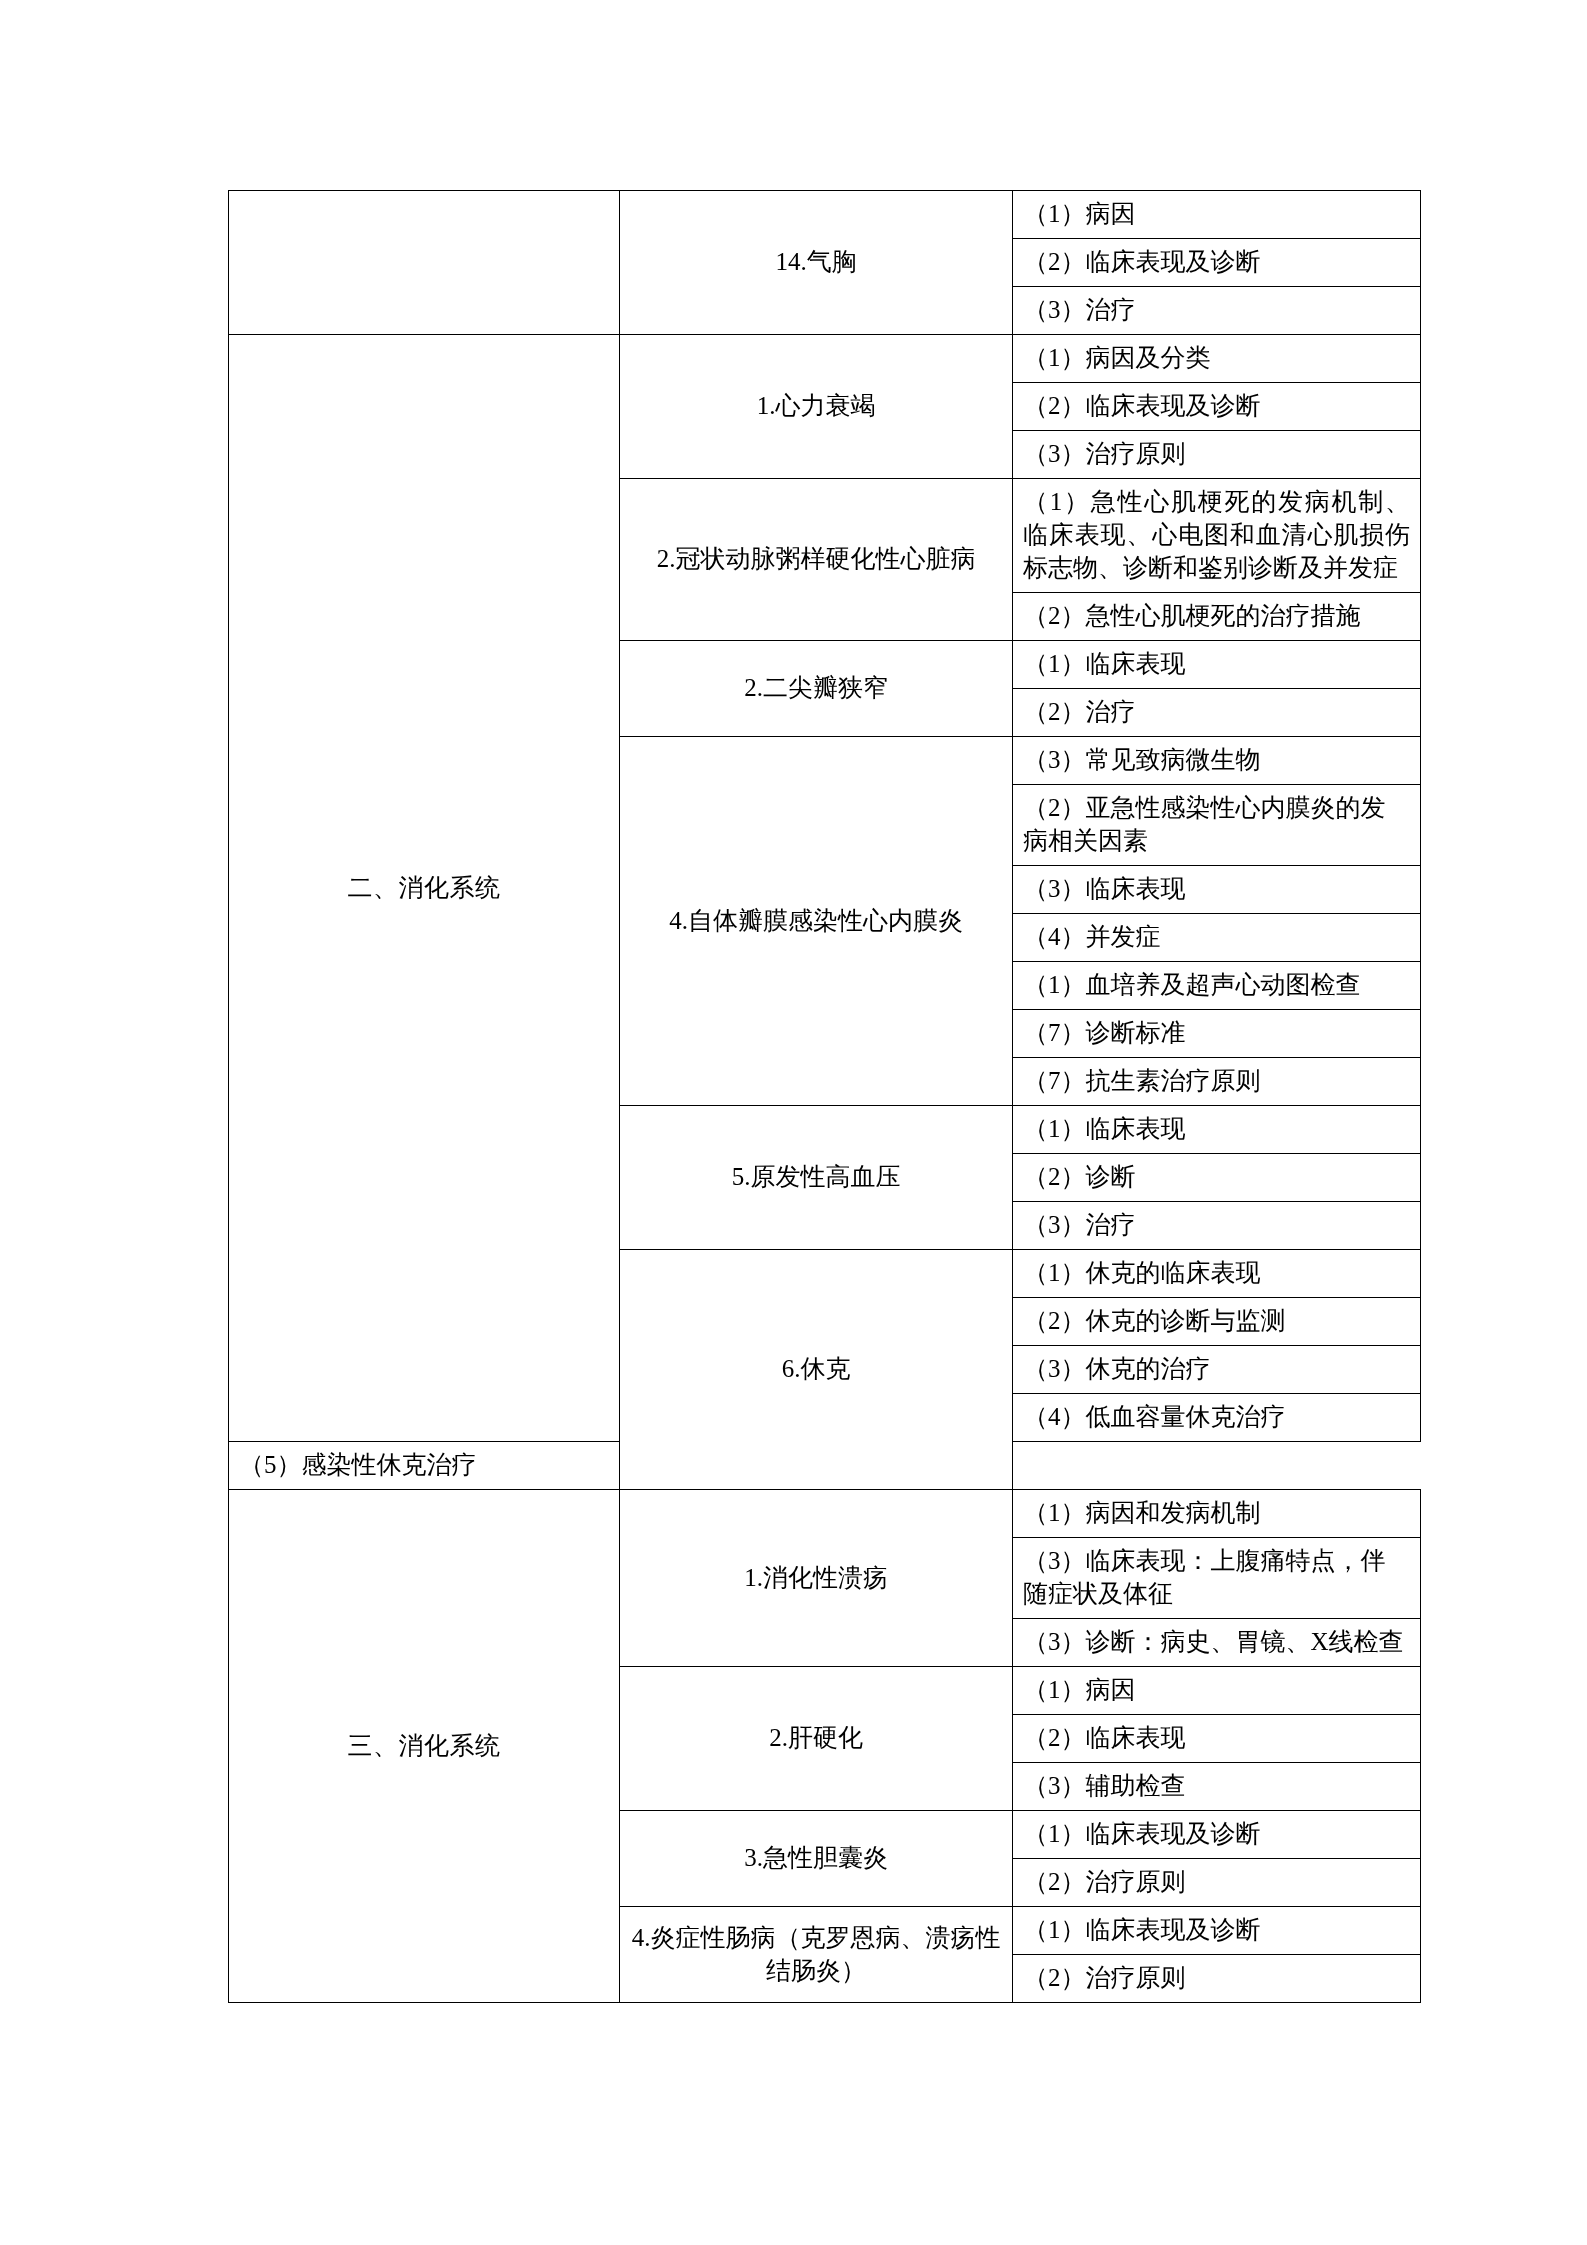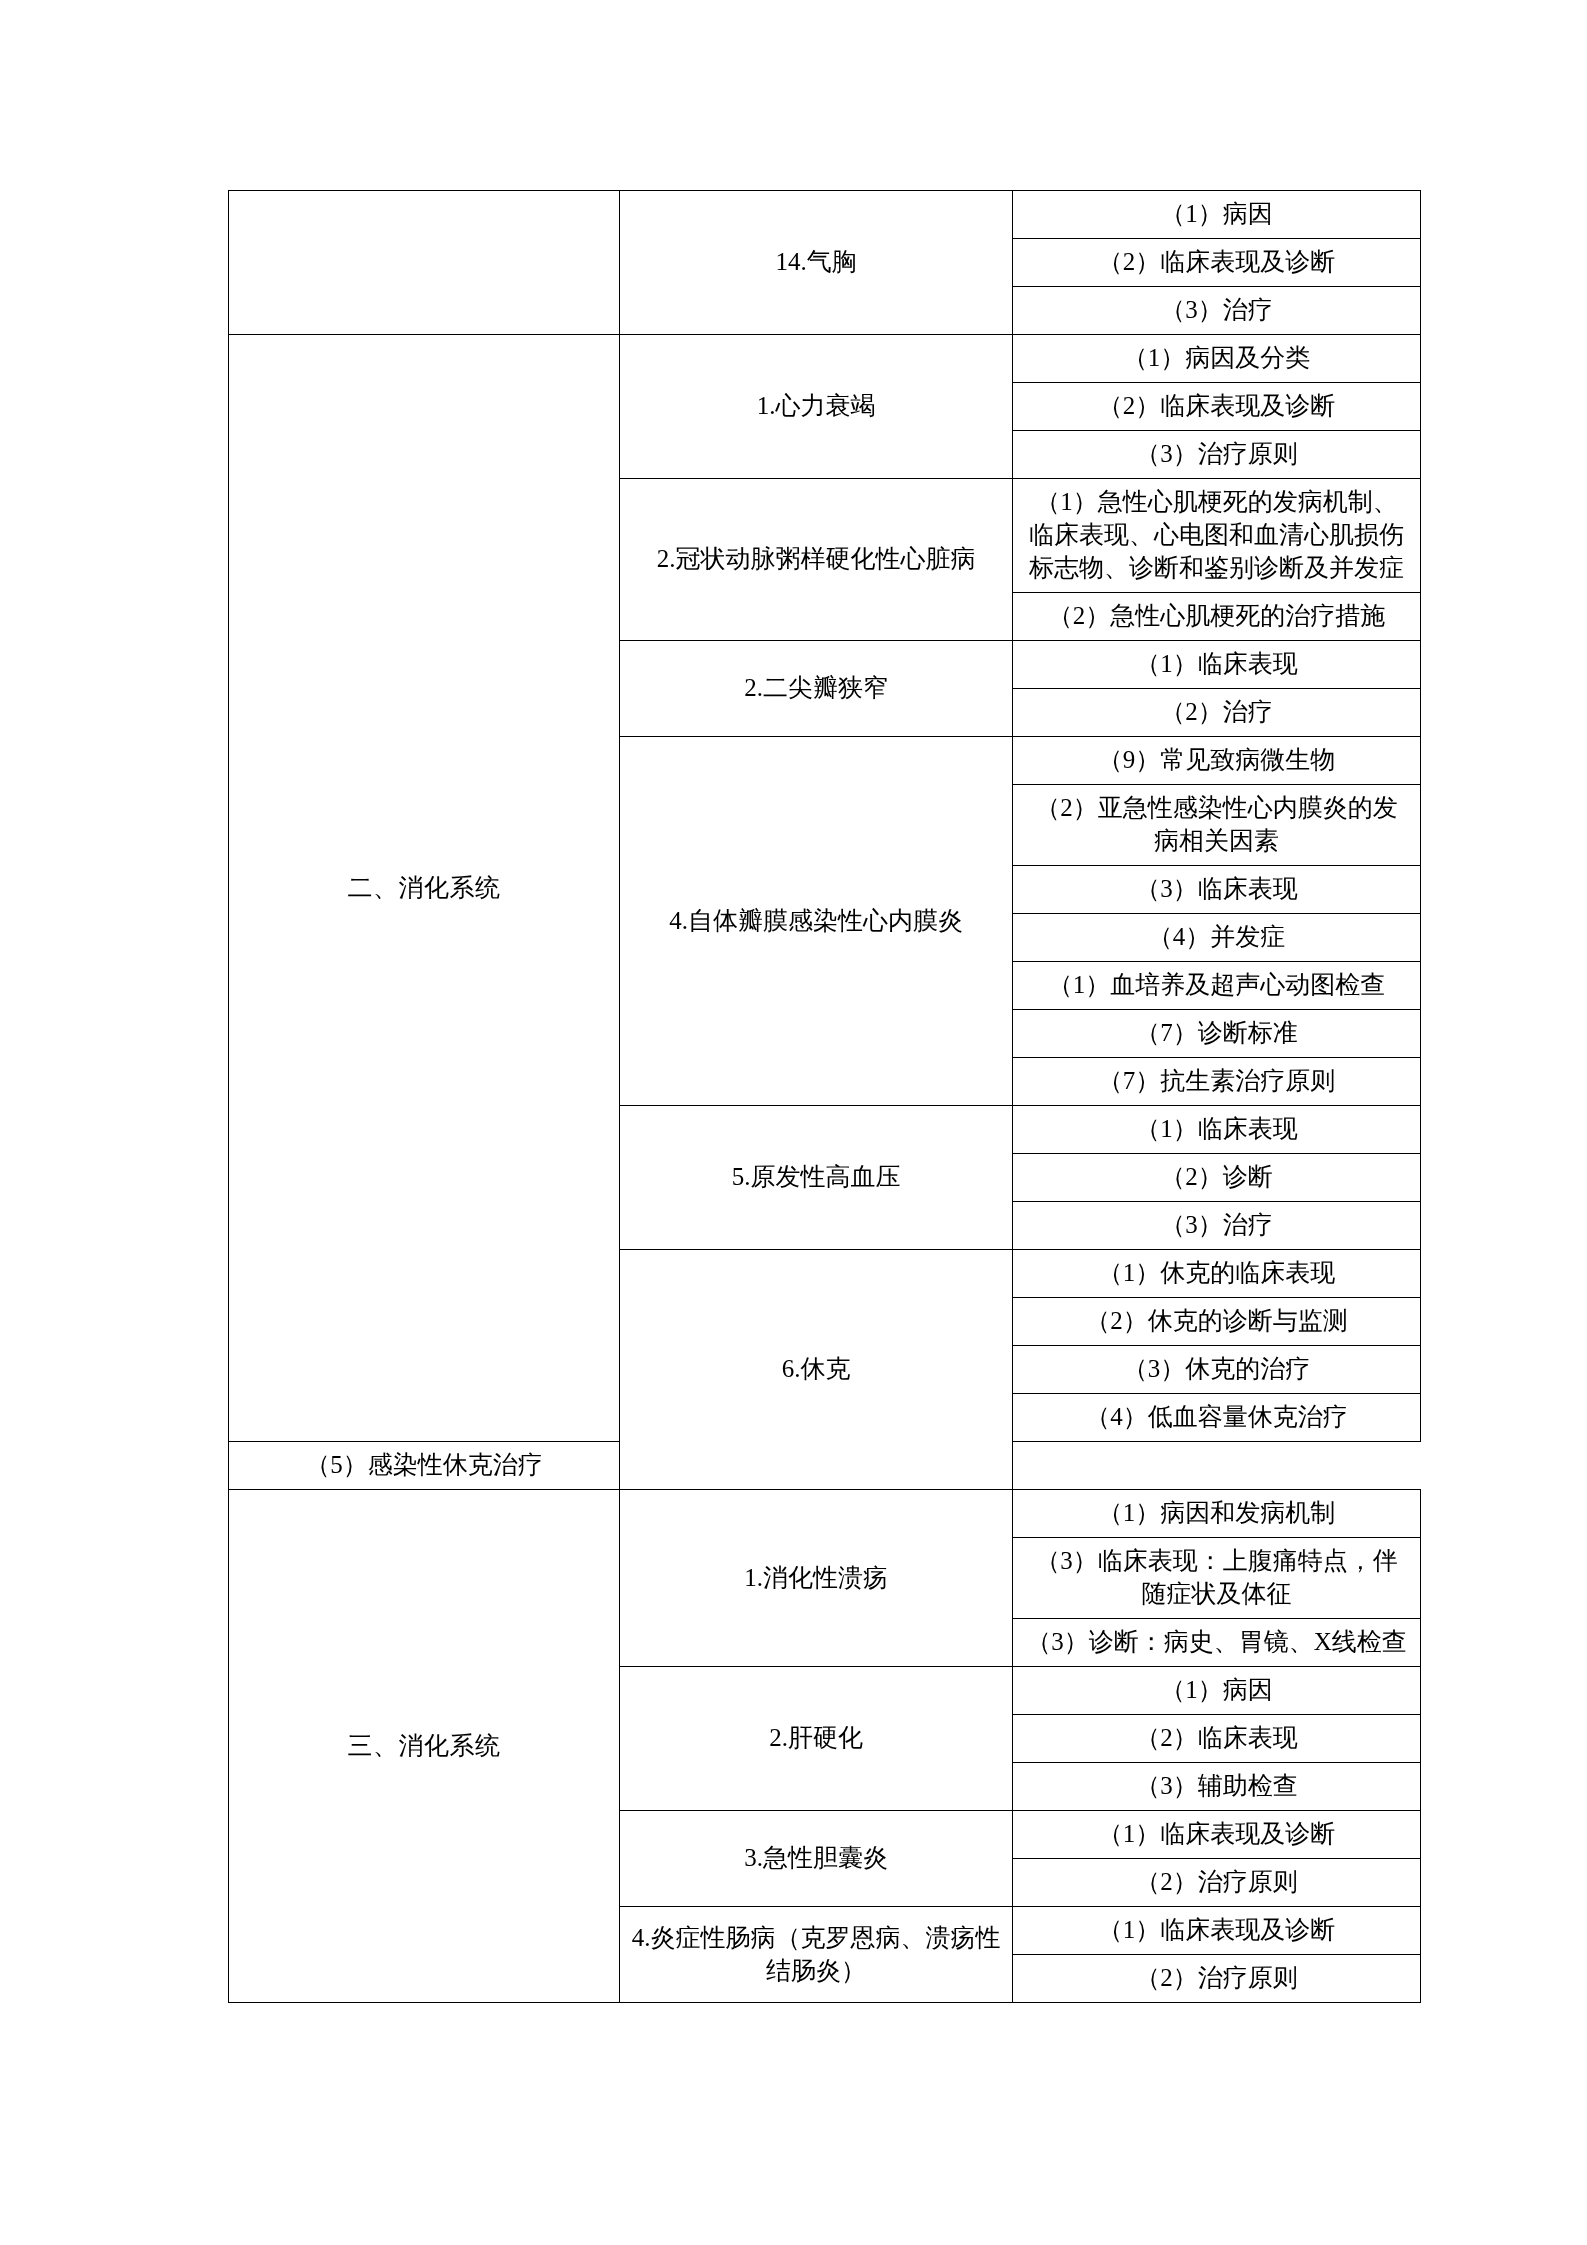--- a/index.html
+++ b/index.html
@@ -46,21 +46,20 @@
     letter-spacing: 0.5px;
   }
   td.col-topic {
     width: 372px;
     vertical-align: middle;
     text-align: center;
   }
   td.col-point {
     width: 387px;
     vertical-align: middle;
-    text-align: center;
   }
   .just-row {
     text-align: justify;
   }
 </style>
 </head>
 <body>
 
 <div class="page">
   <table class="doc-table">
@@ -101,21 +100,21 @@
       <tr>
         <td class="col-topic" rowspan="2">2.二尖瓣狭窄</td>
         <td class="col-point">（1）临床表现</td>
       </tr>
       <tr>
         <td class="col-point">（2）治疗</td>
       </tr>
 
       <tr>
         <td class="col-topic" rowspan="7">4.自体瓣膜感染性心内膜炎</td>
-        <td class="col-point">（9）常见致病微生物</td>
+        <td class="col-point">（3）常见致病微生物</td>
       </tr>
       <tr>
         <td class="col-point">（2）亚急性感染性心内膜炎的发病相关因素</td>
       </tr>
       <tr>
         <td class="col-point">（3）临床表现</td>
       </tr>
       <tr>
         <td class="col-point">（4）并发症</td>
       </tr>

